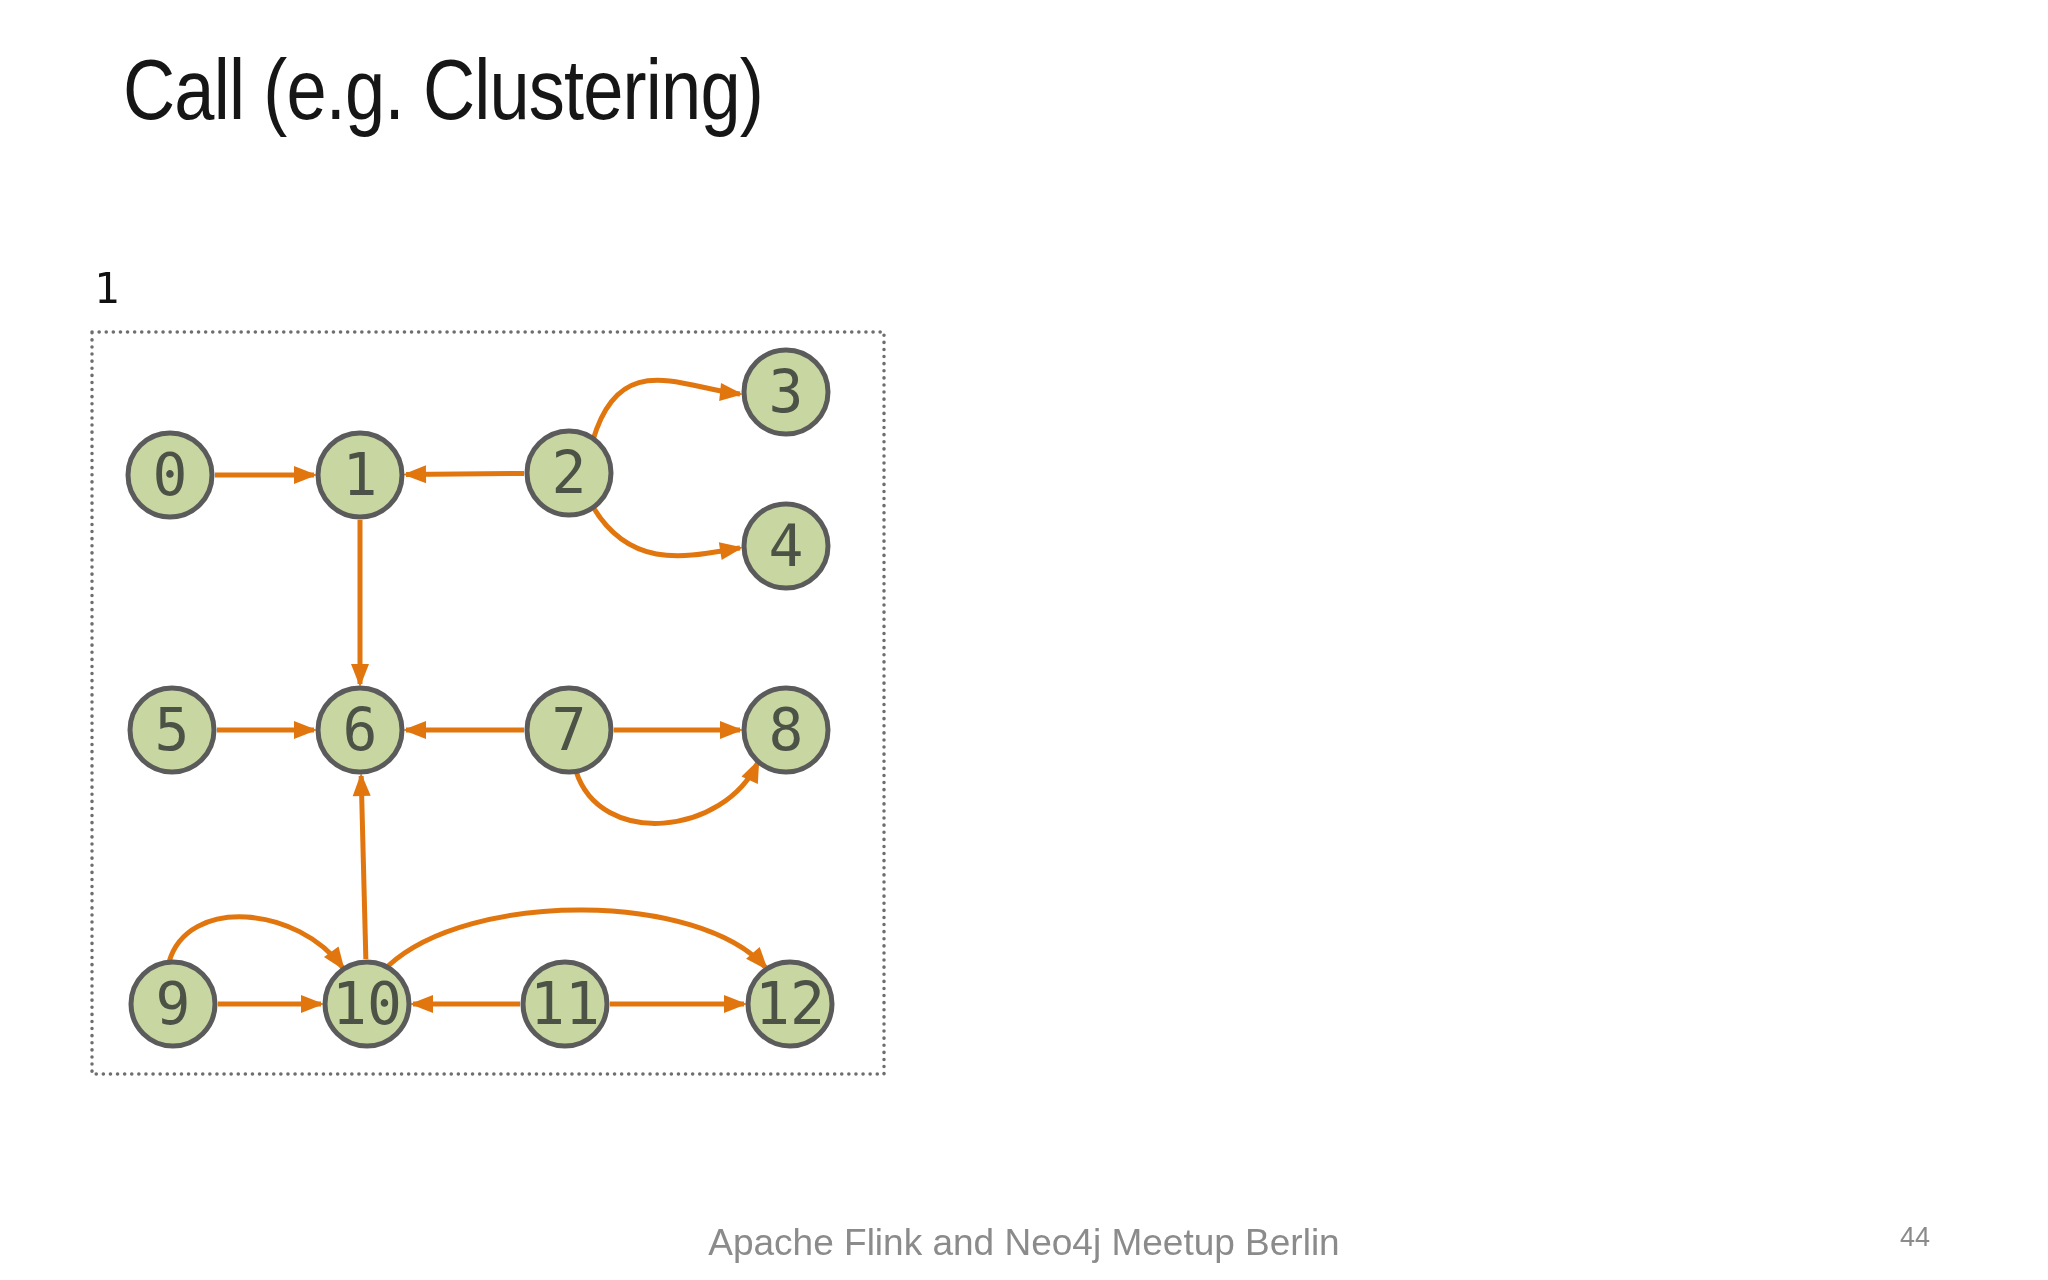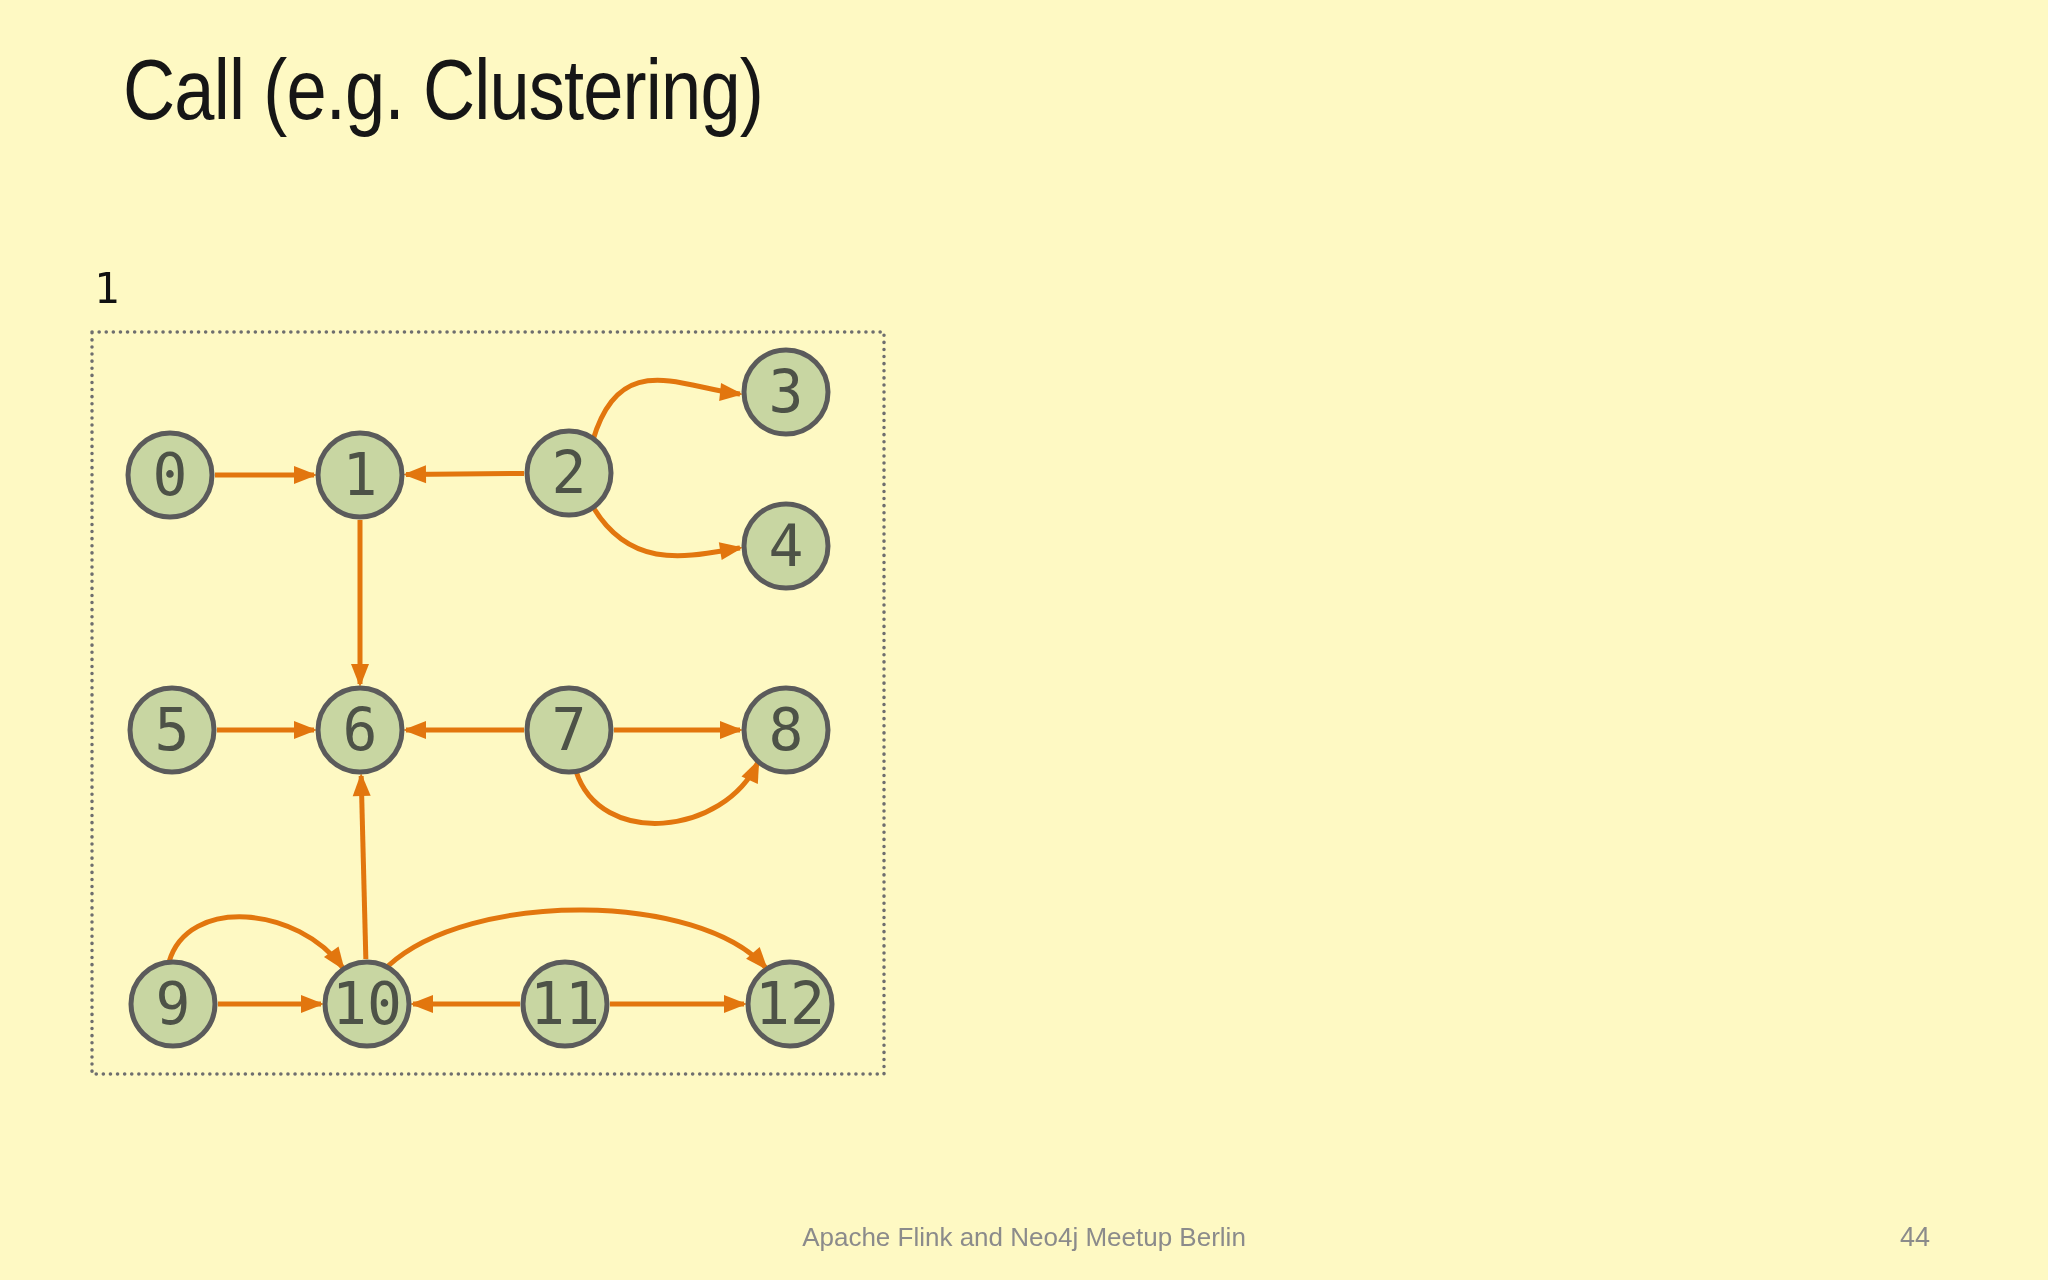--- a/index.html
+++ b/index.html
@@ -1,19 +1,19 @@
 <!DOCTYPE html>
 <html><head>
 <meta charset="utf-8">
 <style>
   html,body{margin:0;padding:0;background:#e9e9e9;}
   .slide{
     position:relative;
     width:2048px;height:1280px;
-    background:#fef9c3;
+    background:#ffffff;
     overflow:hidden;
     font-family:"Liberation Sans", sans-serif;
   }
   .slide-title{
     position:absolute;left:123px;top:40px;
     font-size:86px;font-weight:400;color:#161616;
     letter-spacing:-1px;white-space:nowrap;
     transform:scaleX(0.84);transform-origin:left top;
   }
   .cluster-label{
@@ -21,21 +21,21 @@
     font-family:"DejaVu Sans Mono", monospace;
     font-size:42px;color:#111;
   }
   .graph-svg{
     position:absolute;left:60px;top:280px;
     width:900px;height:840px;
   }
   .footer-text{
     position:absolute;left:0;top:1222px;width:2048px;
     text-align:center;
-    font-size:26px;color:#8b8b8b;
+    font-size:37px;color:#8b8b8b;
   }
   .page-number{
     position:absolute;top:1222px;right:118px;
     font-size:27px;color:#8b8b8b;
   }
 </style>
 </head>
 <body>
 
 <div class="slide">

